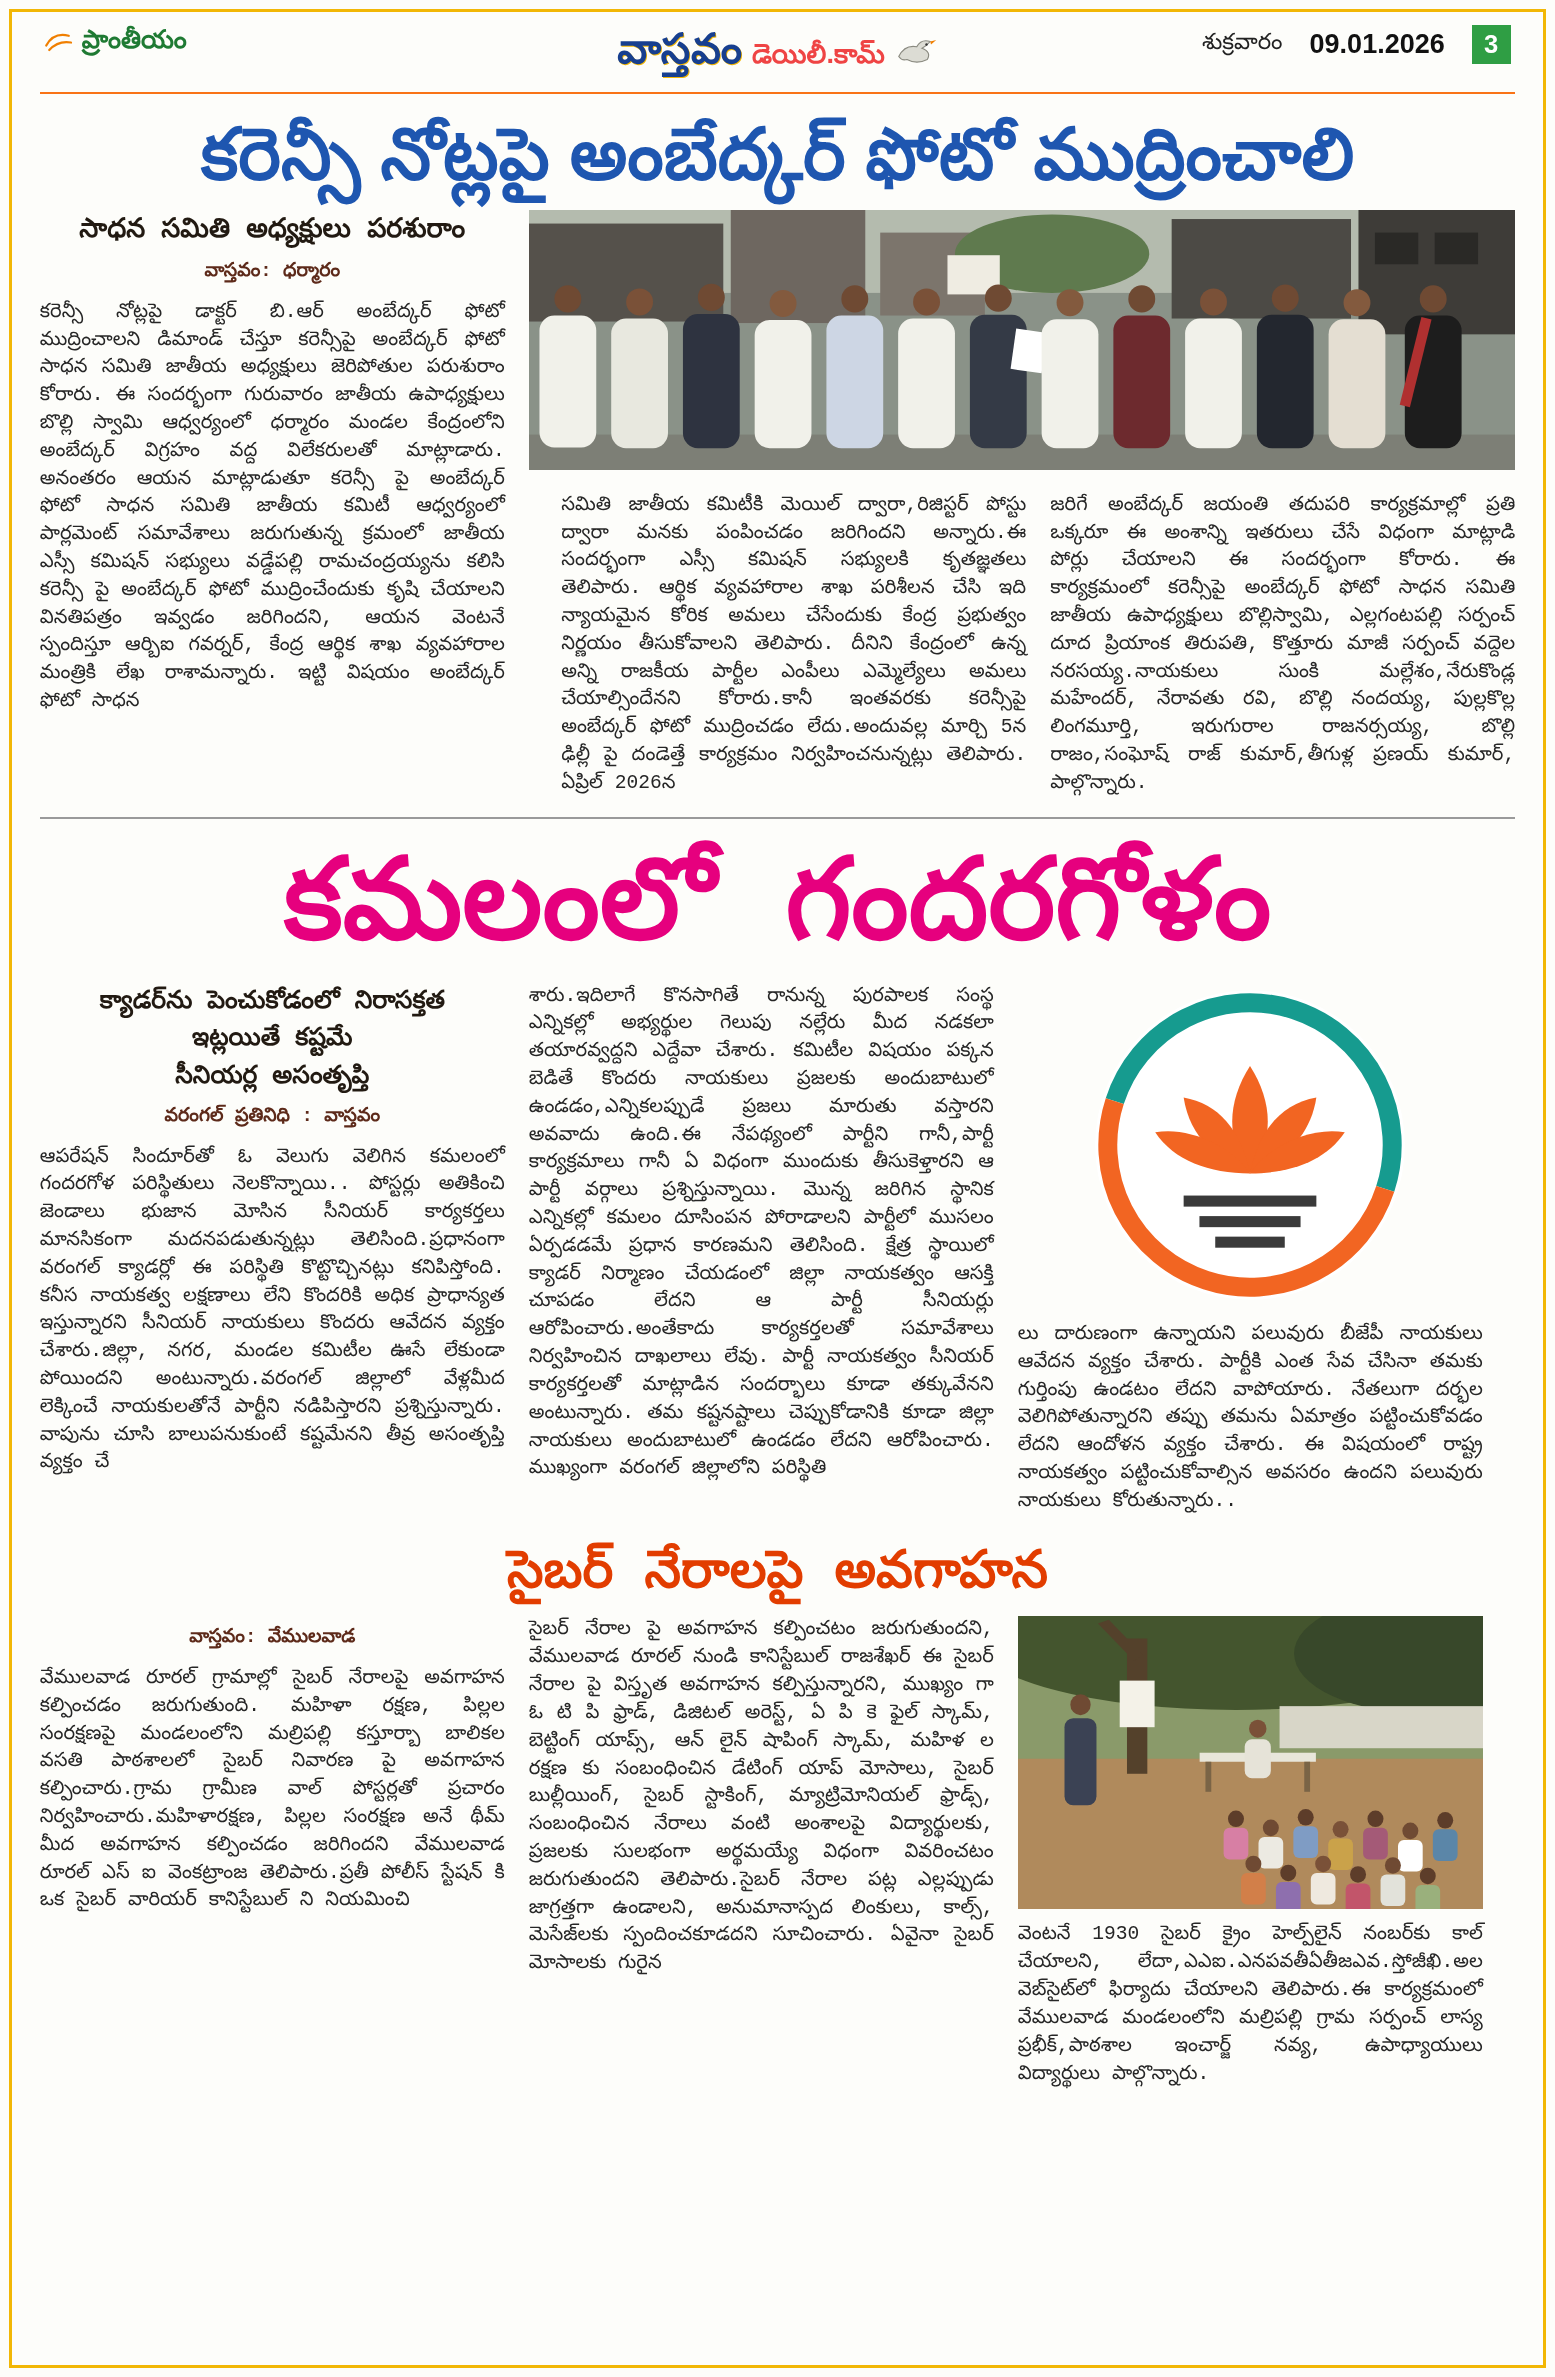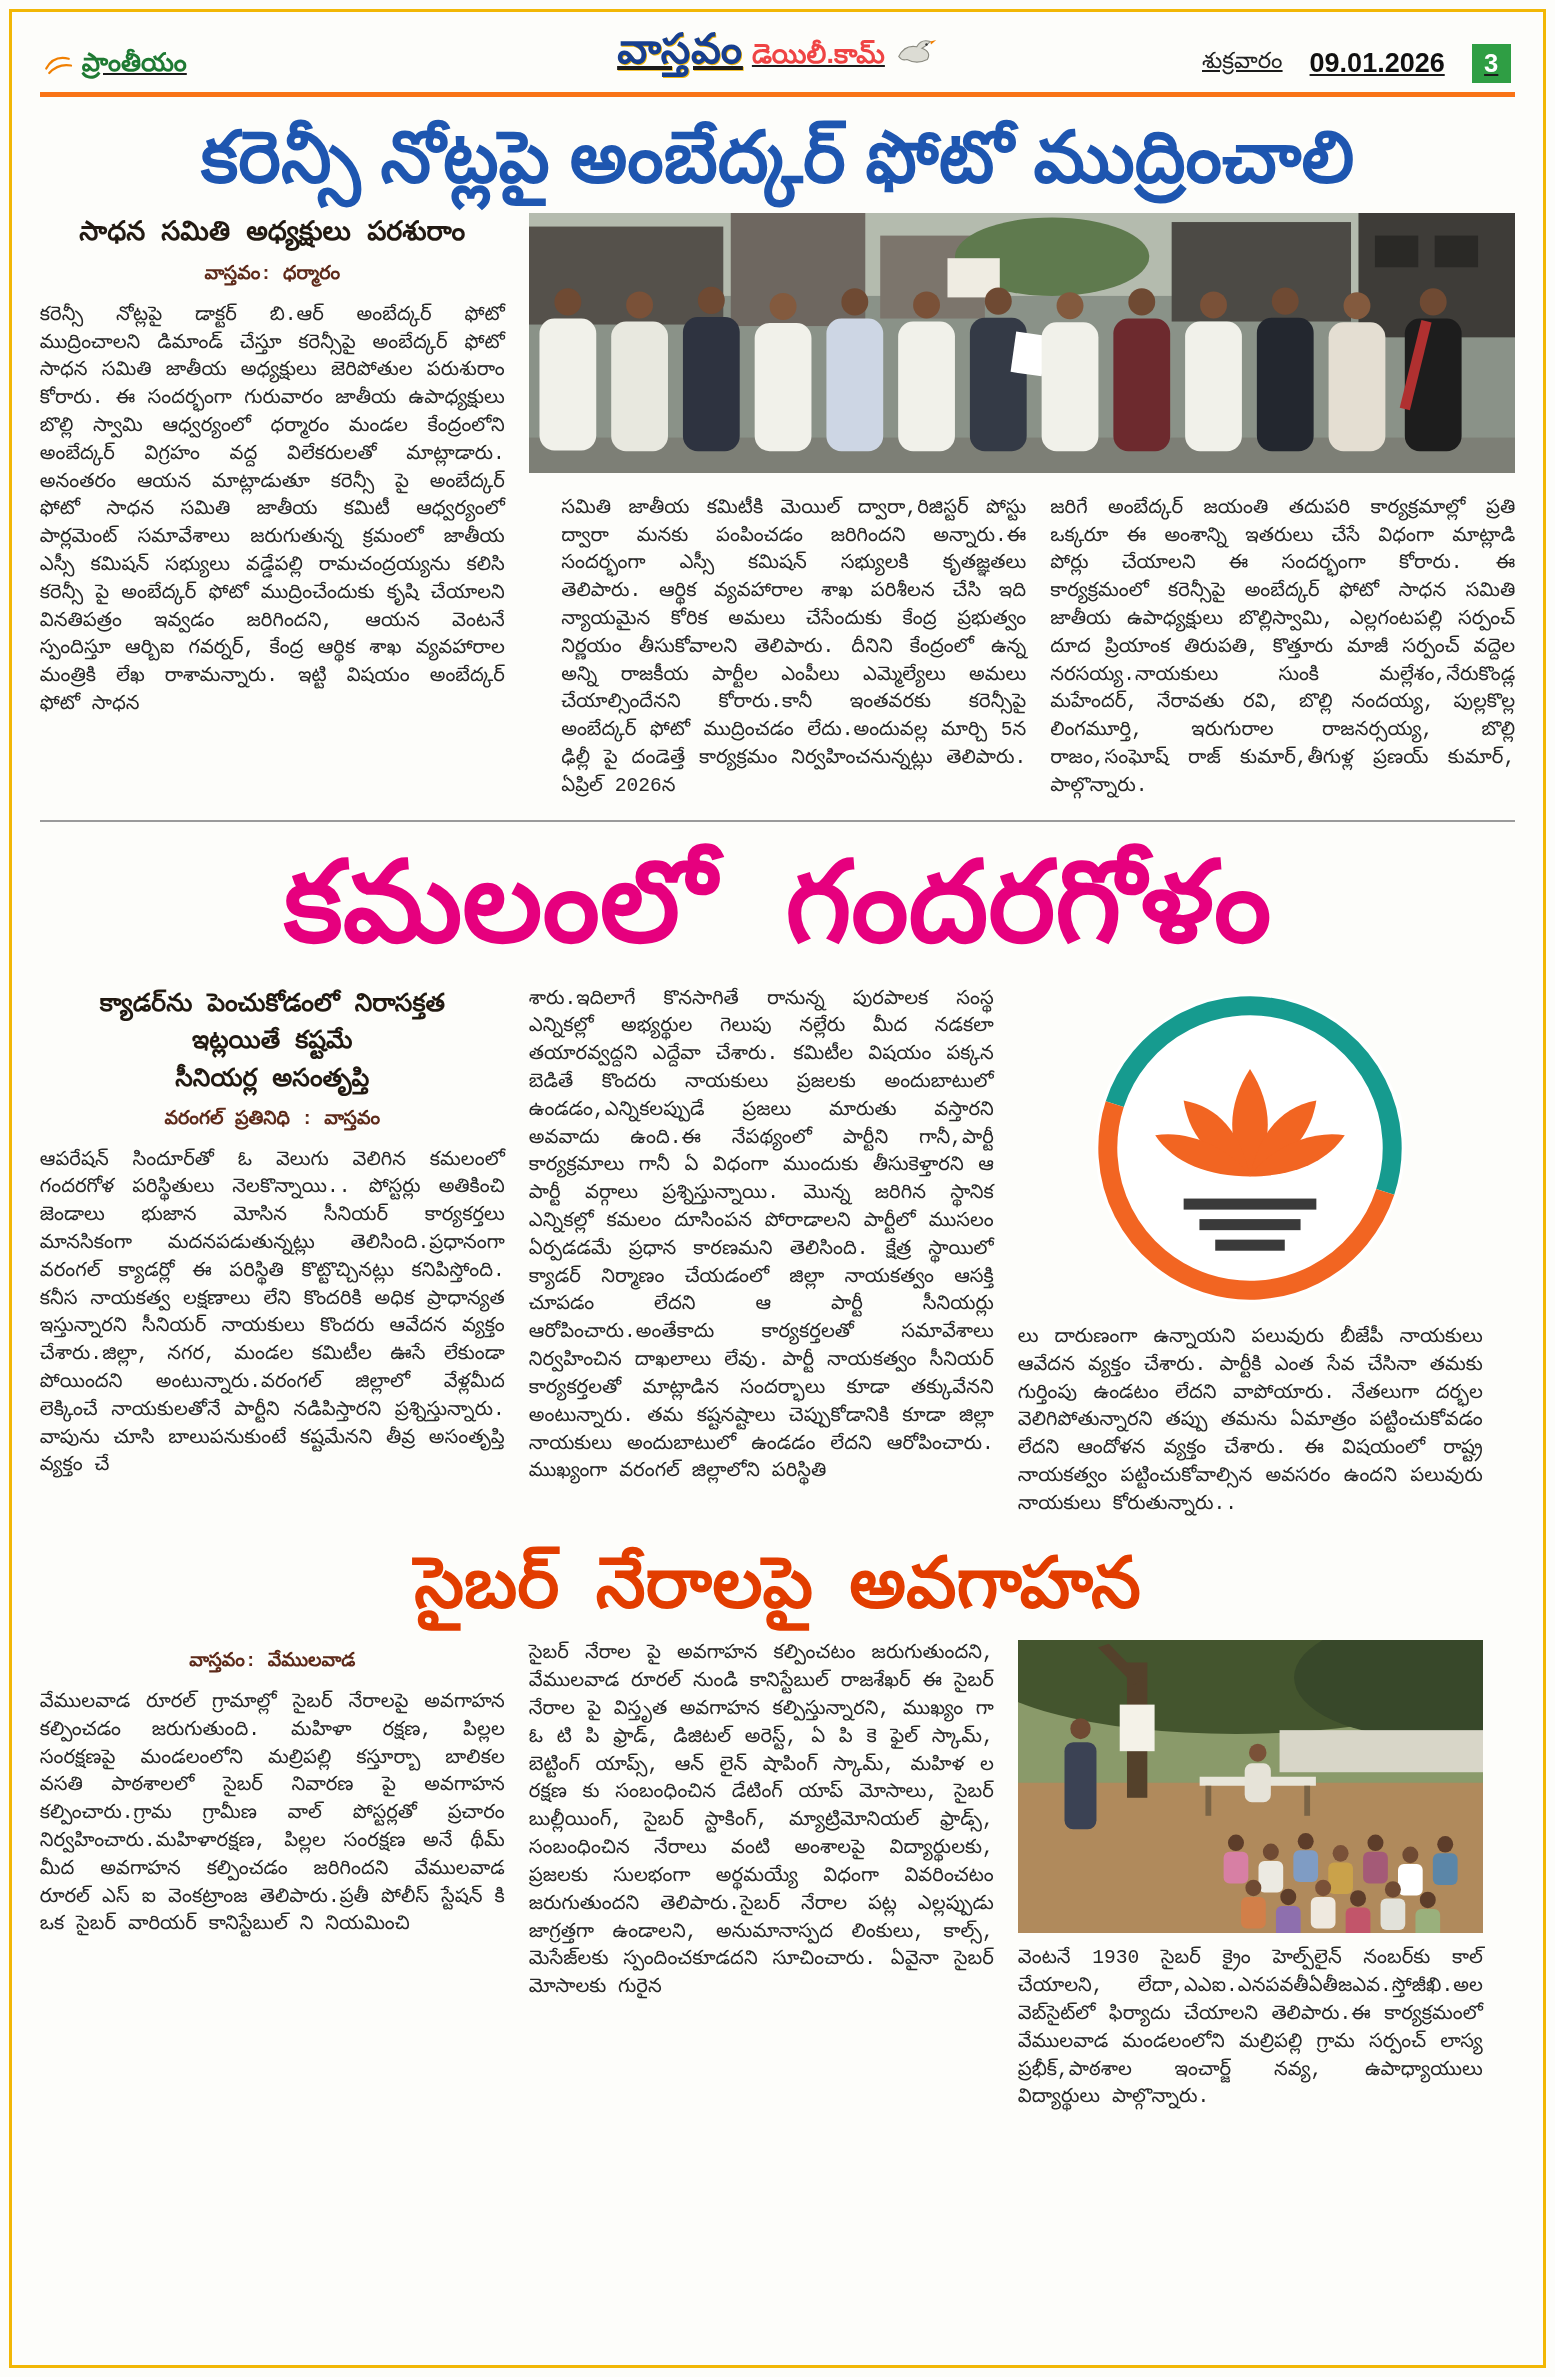--- a/index.html
+++ b/index.html
@@ -6,37 +6,37 @@
   html,body { background:#ffffff; }
   body {
     width:1555px; height:2377px; position:relative; overflow:hidden;
     font-family:"Liberation Sans","DejaVu Sans",sans-serif; color:#1b1b1b;
     background:#fdfdfa;
   }
   .frame { position:absolute; inset:9px; border:3.8px solid #f2b705; pointer-events:none; z-index:5; }
   .content { position:absolute; inset:12.8px; padding:0 27px 7.5px; overflow:hidden; }
 
   
-  .masthead { display:flex; align-items:flex-end; padding:12px 4.5px 9px; border-bottom:5px solid #f97316;text-decoration:underline; }
+  .masthead { display:flex; align-items:flex-start; padding:12px 4.5px 9px; border-bottom:2px solid #f97316; }
   .mh-left { flex:1; display:flex; align-items:center; gap:7.5px; }
   .section-label { color:#1f7a33; font-weight:bold; font-size:25.6px; }
   .mh-center { flex:0 0 auto; display:flex; align-items:baseline; gap:9px; }
   .brand { font-size:42px; font-weight:bold; color:#173f8f; letter-spacing:0.8px; text-shadow:0.8px 0.8px 0 #f2b705; }
   .brand-suffix { font-size:27px; font-weight:bold; color:#ef4444; }
   .dove { align-self:center; }
   .mh-right { flex:1; display:flex; align-items:center; justify-content:flex-end; gap:27px; }
   .weekday { font-size:22.6px; color:#222; }
   .date-bold { font-size:27px; font-weight:bold; color:#111; }
   .pagenum { width:39px; height:39px; background:#2f9e44; color:#ffffff; font-size:25.6px; font-weight:bold;
              display:flex; align-items:center; justify-content:center; }
 
   
   .h1-main { text-align:center; color:#1e56b0; font-size:72px; font-weight:bold; line-height:1.15; padding:19.6px 0 13.5px; }
   .h2-main { text-align:center; color:#e6007e; font-size:113px; font-weight:bold; line-height:1.1; padding:12px 0 21px; word-spacing:38px; }
-  .h3-main { text-align:center; color:#e23d00; font-size:71px; font-weight:bold; line-height:1.1; padding:6px 0 18px; word-spacing:16.6px; }
+  .h3-main { text-align:center; color:#e23d00; font-size:52px; font-weight:bold; line-height:1.1; padding:6px 0 18px; word-spacing:16.6px; }
 
   
   .article { display:flex; gap:24px; margin-bottom:19.6px; }
   .col { width:465px; flex:0 0 auto;font-family:Liberation Mono, monospace; }
   .body-text { font-size:19.6px; line-height:1.42; text-align:justify; color:#262626; }
   .subhead { font-size:25px; font-weight:bold; text-align:center; line-height:1.5; color:#221a12; }
   .subhead-lg { font-size:27px; }
   .byline { font-size:19px; font-weight:bold; text-align:center; margin:9px 0 13.5px; color:#5d2a1a; }
 
   .a1-right { flex:1; display:flex; flex-direction:column; gap:22px;align-items:flex-end; }

